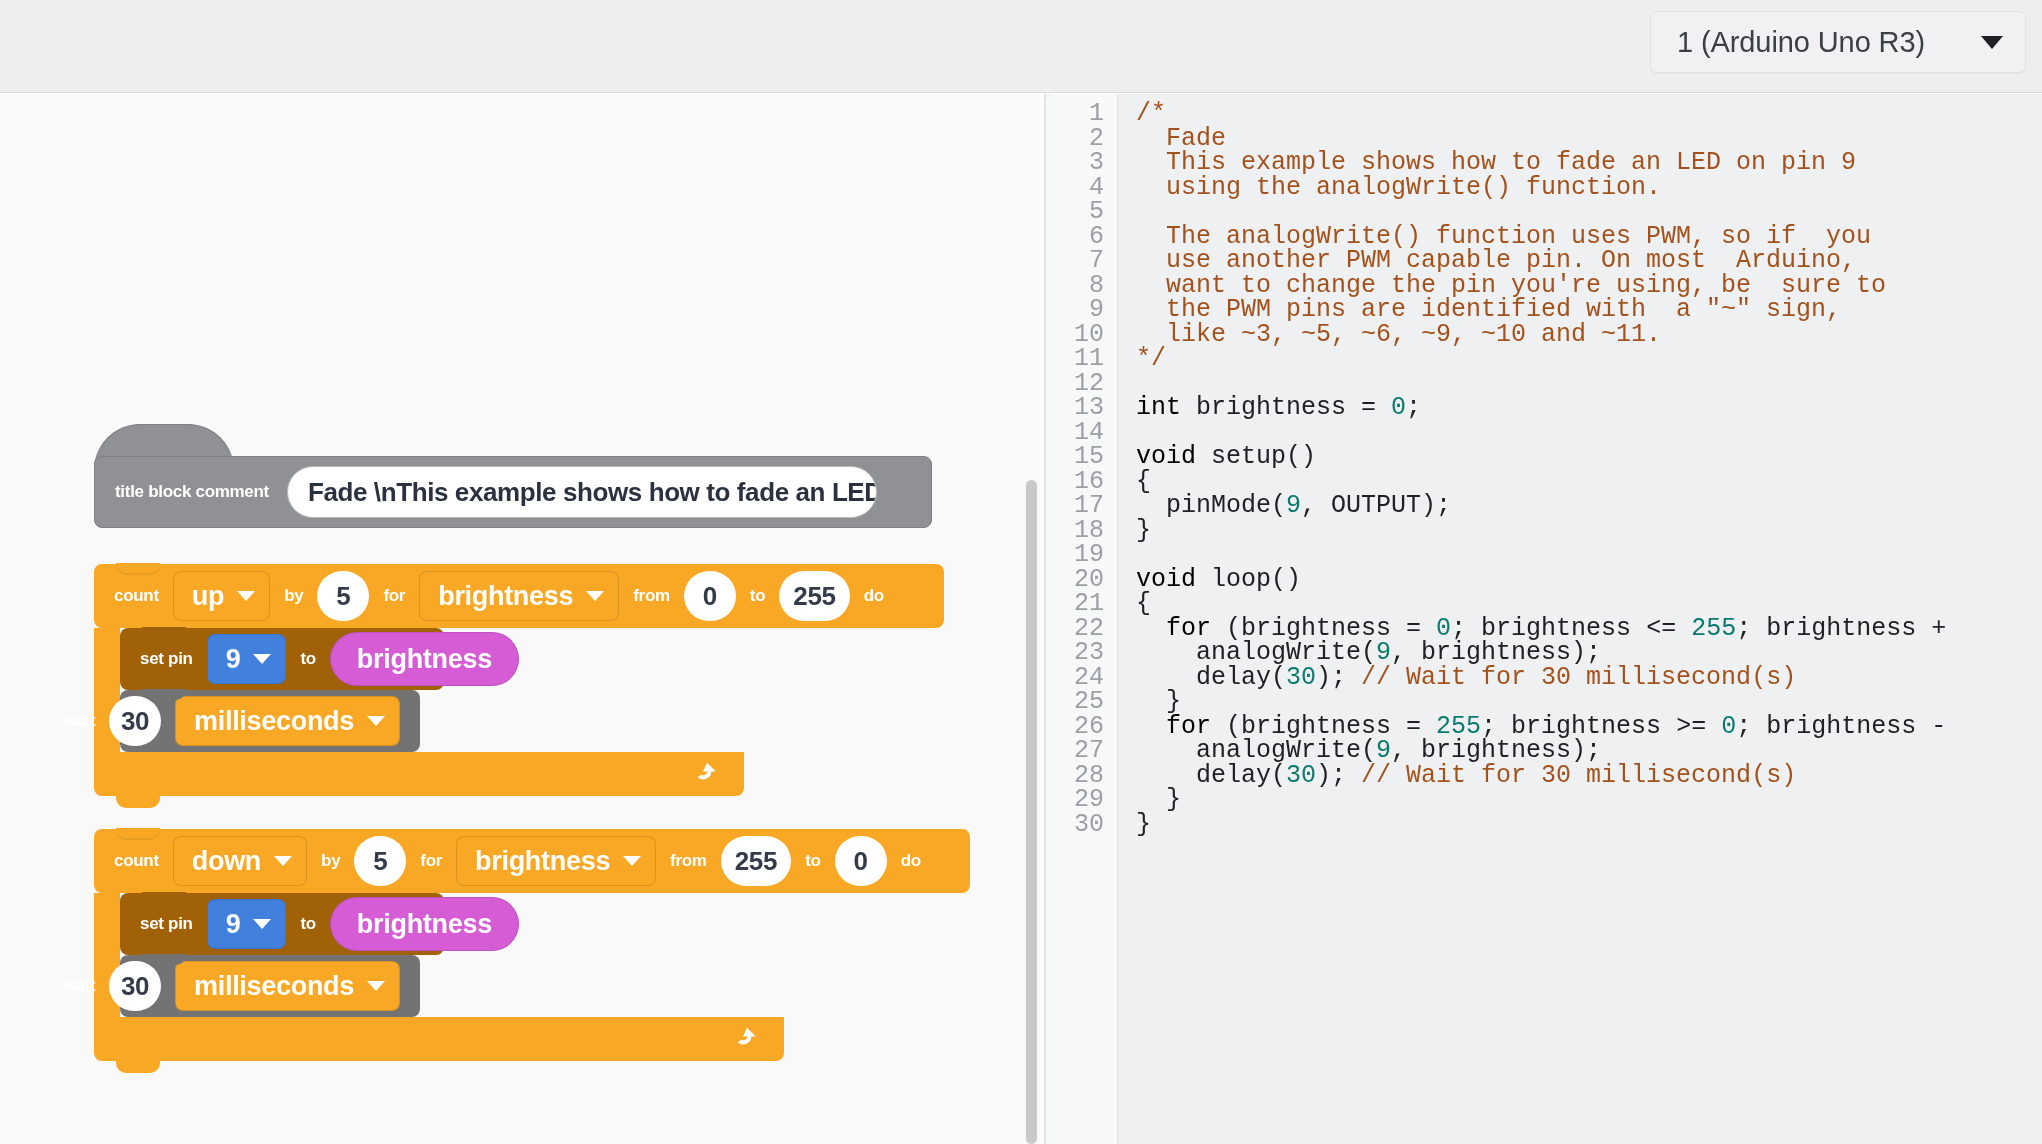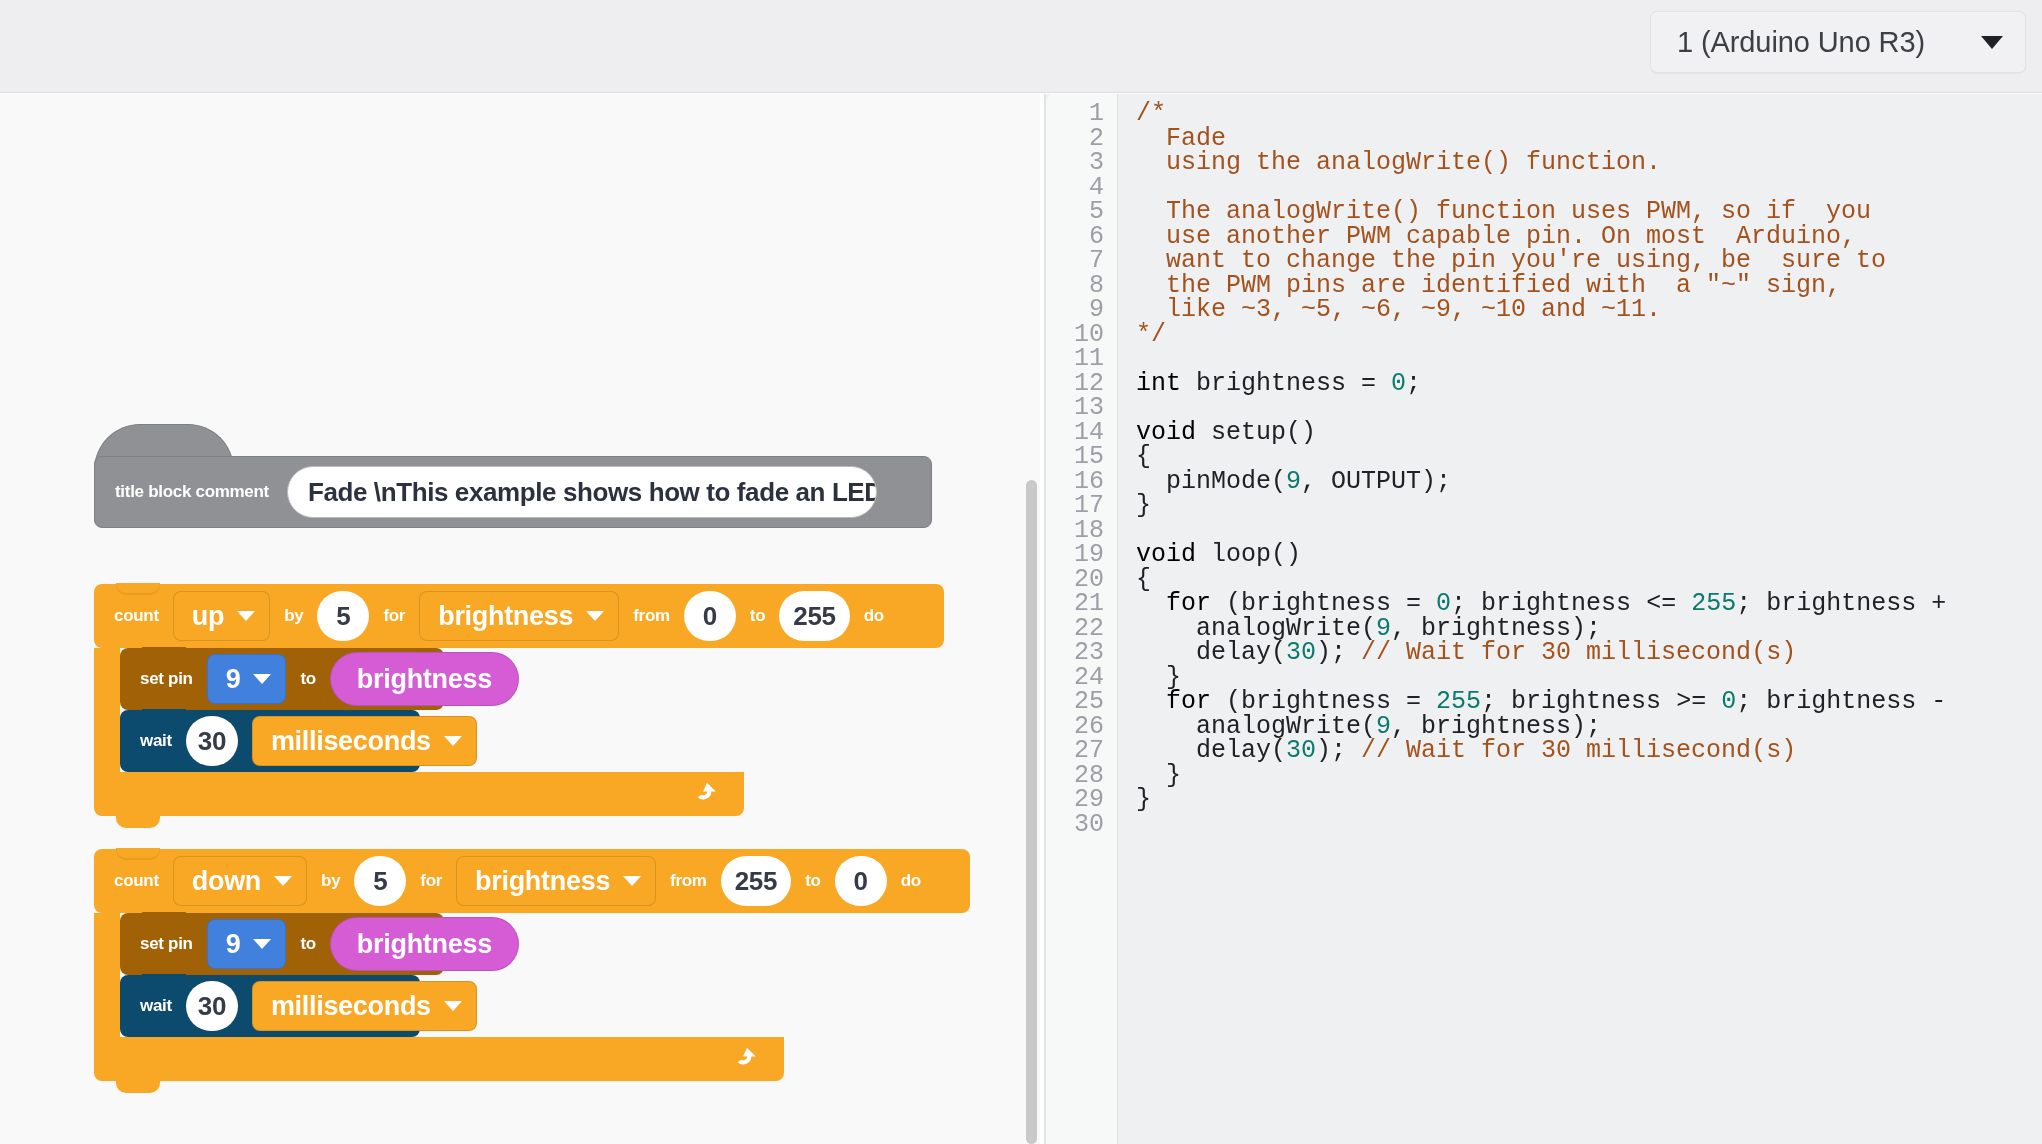--- a/index.html
+++ b/index.html
@@ -143,21 +143,21 @@
     border: 1px solid #b9bbbe;
     border-radius: 26px;
     display: flex; align-items: center;
     padding: 0 20px;
     color: #2c3140; font-size: 26px; font-weight: bold;
     white-space: nowrap; overflow: hidden;
     letter-spacing: -0.4px;
   }
 
   
-  .loop-block { position: absolute; margin-top: 20px; }
+  .loop-block { position: absolute; }
   .loop-top {
     position: relative;
     background: #f9a825;
     border-radius: 8px;
     display: flex; align-items: center;
     gap: 14px;
     padding: 0 20px;
     height: 64px;
   }
   .loop-top::before {
@@ -198,21 +198,21 @@
     height: 62px;
   }
   .stmt::before {
     content: ""; position: absolute;
     left: 22px; top: -1px; width: 44px; height: 11px;
     border-bottom-left-radius: 10px; border-bottom-right-radius: 10px;
     background: inherit;
   }
   .stmt-setpin { background: #a16207; }
   .stmt-setpin .blk-dropdown { background: #4280dd; }
-  .stmt-wait { background: #0c4a6e; }
+  .stmt-wait { background: #737373; justify-content: flex-end; }
   .stmt-wait .blk-dropdown { background: #f9a825; border-color: rgba(0,0,0,0.13); }
   .loop-top .blk-dropdown { background: #f9a825; border-color: rgba(0,0,0,0.13); }
 
   
   #code-panel {
     position: absolute; left: 1046px; top: 94px;
     width: 996px; height: 1050px;
     background: #eff0f1;
     overflow: hidden;
   }
@@ -410,20 +410,21 @@
           <div class="gutter-num">26</div>
           <div class="gutter-num">27</div>
           <div class="gutter-num">28</div>
           <div class="gutter-num">29</div>
           <div class="gutter-num">30</div>
         </div>
     </div>
     <div id="code-area">
         <div class="code-line"><span class="tok-comment">/*</span></div>
         <div class="code-line"><span class="tok-comment">  Fade</span></div>
+        <div class="code-line"><span class="tok-comment">  This example shows how to fade an LED on pin 9</span></div>
         <div class="code-line"><span class="tok-comment">  using the analogWrite() function.</span></div>
         <div class="code-line"><span class="tok-comment"></span></div>
         <div class="code-line"><span class="tok-comment">  The analogWrite() function uses PWM, so if  you</span></div>
         <div class="code-line"><span class="tok-comment">  use another PWM capable pin. On most  Arduino,</span></div>
         <div class="code-line"><span class="tok-comment">  want to change the pin you're using, be  sure to</span></div>
         <div class="code-line"><span class="tok-comment">  the PWM pins are identified with  a "~" sign,</span></div>
         <div class="code-line"><span class="tok-comment">  like ~3, ~5, ~6, ~9, ~10 and ~11.</span></div>
         <div class="code-line"><span class="tok-comment">*/</span></div>
         <div class="code-line"><span class="tok-plain"></span></div>
         <div class="code-line"><span class="tok-keyword">int</span><span class="tok-plain"> brightness = </span><span class="tok-number">0</span><span class="tok-plain">;</span></div>

